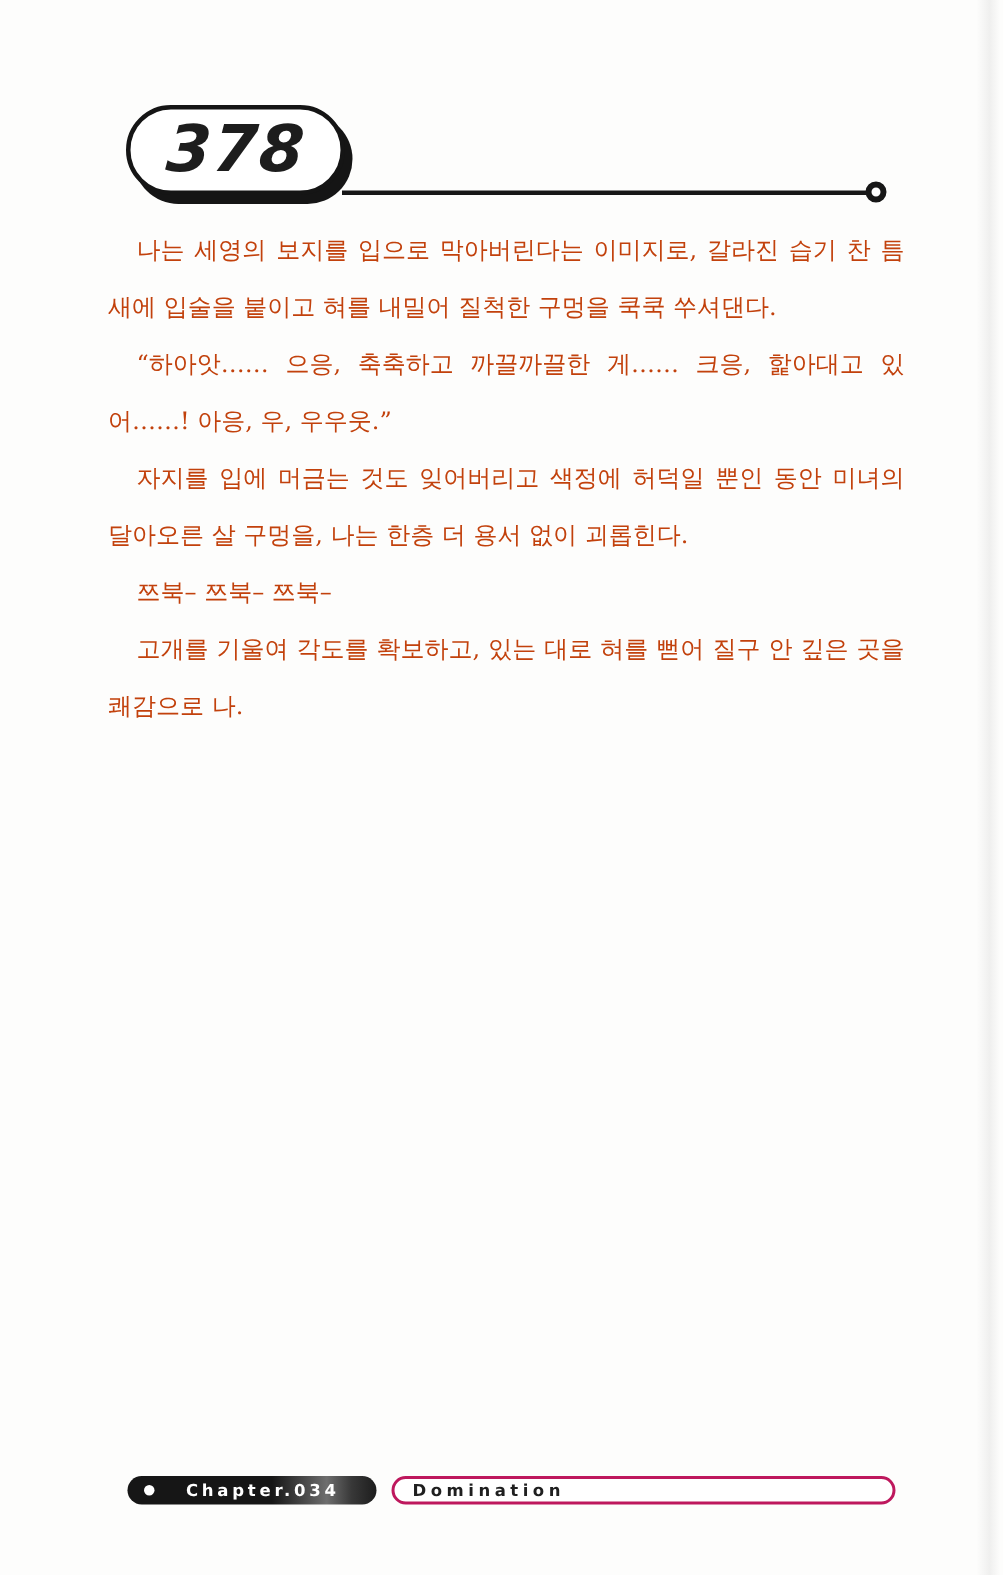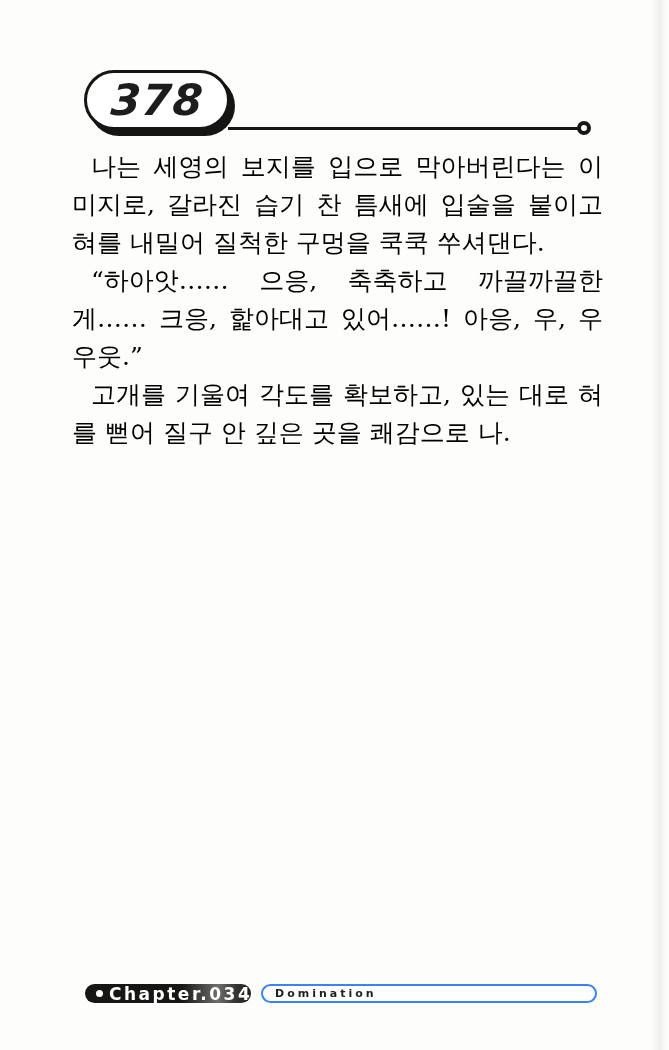--- a/index.html
+++ b/index.html
@@ -70,22 +70,22 @@
     border-radius: 50%;
     background: #ffffff;
   }
 
   
   .body-text {
     position: absolute;
     left: 72px;
     top: 148px;
     width: 531px;
-    color: #000000;
-    font-size: 25px;
+    color: #c2410c;
+    font-size: 16px;
     line-height: 38px;
     text-align: justify;
     word-break: break-all;
   }
   .para {
     margin: 0;
     text-indent: 19px;
   }
   .gap-before {
   }
@@ -108,32 +108,32 @@
     height: 7px;
     border-radius: 50%;
     background: #ffffff;
     margin-left: 11px;
     flex: 0 0 auto;
   }
   .footer-chapter-label {
     color: #ffffff;
     font-family: "DejaVu Sans", sans-serif;
     font-weight: bold;
-    font-size: 17px;
+    font-size: 11px;
     letter-spacing: 2.5px;
-    margin-left: 6px;
+    margin-left: 21px;
     white-space: nowrap;
   }
   .footer-series {
     position: absolute;
     left: 261px;
     top: 984px;
     width: 336px;
     height: 19px;
-    border: 2px solid #3b82f6;
+    border: 2px solid #be185d;
     border-radius: 11px;
     background: #ffffff;
     box-sizing: border-box;
     display: flex;
     align-items: center;
   }
   .footer-series-label {
     color: #1f1f1f;
     font-family: "DejaVu Sans", sans-serif;
     font-weight: bold;
@@ -152,20 +152,22 @@
 
   <div class="header-line"></div>
   <div class="header-ring"></div>
   <div class="badge">
     <span class="badge-number">378</span>
   </div>
 
   <main class="body-text">
     <p class="para">나는 세영의 보지를 입으로 막아버린다는 이미지로, 갈라진 습기 찬 틈새에 입술을 붙이고 혀를 내밀어 질척한 구멍을 쿡쿡 쑤셔댄다.</p>
     <p class="para gap-before">“하아앗…… 으응, 축축하고 까끌까끌한 게…… 크응, 핥아대고 있어……! 아응, 우, 우우웃.”</p>
+    <p class="para">자지를 입에 머금는 것도 잊어버리고 색정에 허덕일 뿐인 동안 미녀의 달아오른 살 구멍을, 나는 한층 더 용서 없이 괴롭힌다.</p>
+    <p class="para gap-before">쯔북– 쯔북– 쯔북–</p>
     <p class="para">고개를 기울여 각도를 확보하고, 있는 대로 혀를 뻗어 질구 안 깊은 곳을 쾌감으로 나.</p>
   </main>
 
   <footer>
     <div class="footer-chapter">
       <span class="footer-bullet"></span>
       <span class="footer-chapter-label">Chapter.034</span>
     </div>
     <div class="footer-series">
       <span class="footer-series-label">Domination</span>

